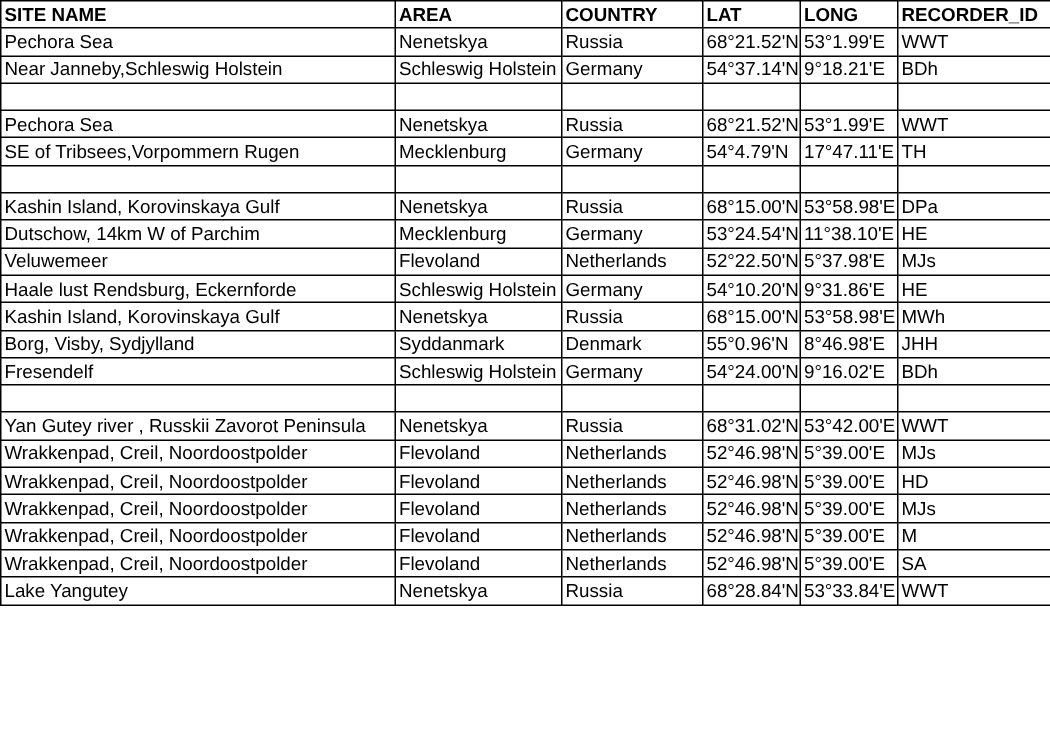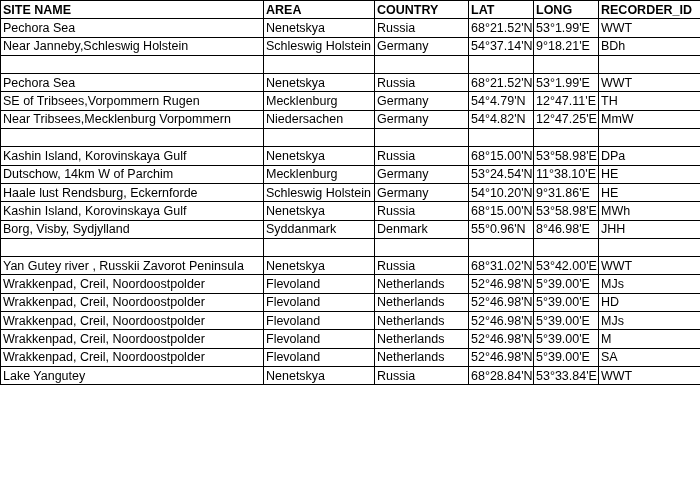--- a/index.html
+++ b/index.html
@@ -83,30 +83,22 @@
         <td>Russia</td>
         <td>68°21.52'N</td>
         <td>53°1.99'E</td>
         <td>WWT</td>
       </tr>
       <tr>
         <td>SE of Tribsees,Vorpommern Rugen</td>
         <td>Mecklenburg</td>
         <td>Germany</td>
         <td>54°4.79'N</td>
-        <td>12°47.11'E</td>
+        <td>17°47.11'E</td>
         <td>TH</td>
-      </tr>
-      <tr>
-        <td>Near Tribsees,Mecklenburg Vorpommern</td>
-        <td>Niedersachen</td>
-        <td>Germany</td>
-        <td>54°4.82'N</td>
-        <td>12°47.25'E</td>
-        <td>MmW</td>
       </tr>
       <tr>
         <td></td>
         <td></td>
         <td></td>
         <td></td>
         <td></td>
         <td></td>
       </tr>
       <tr>
@@ -117,20 +109,28 @@
         <td>53°58.98'E</td>
         <td>DPa</td>
       </tr>
       <tr>
         <td>Dutschow, 14km W of Parchim</td>
         <td>Mecklenburg</td>
         <td>Germany</td>
         <td>53°24.54'N</td>
         <td>11°38.10'E</td>
         <td>HE</td>
+      </tr>
+      <tr>
+        <td>Veluwemeer</td>
+        <td>Flevoland</td>
+        <td>Netherlands</td>
+        <td>52°22.50'N</td>
+        <td>5°37.98'E</td>
+        <td>MJs</td>
       </tr>
       <tr>
         <td>Haale lust Rendsburg, Eckernforde</td>
         <td>Schleswig Holstein</td>
         <td>Germany</td>
         <td>54°10.20'N</td>
         <td>9°31.86'E</td>
         <td>HE</td>
       </tr>
       <tr>
@@ -143,20 +143,28 @@
       </tr>
       <tr>
         <td>Borg, Visby, Sydjylland</td>
         <td>Syddanmark</td>
         <td>Denmark</td>
         <td>55°0.96'N</td>
         <td>8°46.98'E</td>
         <td>JHH</td>
       </tr>
       <tr>
+        <td>Fresendelf</td>
+        <td>Schleswig Holstein</td>
+        <td>Germany</td>
+        <td>54°24.00'N</td>
+        <td>9°16.02'E</td>
+        <td>BDh</td>
+      </tr>
+      <tr>
         <td></td>
         <td></td>
         <td></td>
         <td></td>
         <td></td>
         <td></td>
       </tr>
       <tr>
         <td>Yan Gutey river , Russkii Zavorot Peninsula</td>
         <td>Nenetskya</td>

